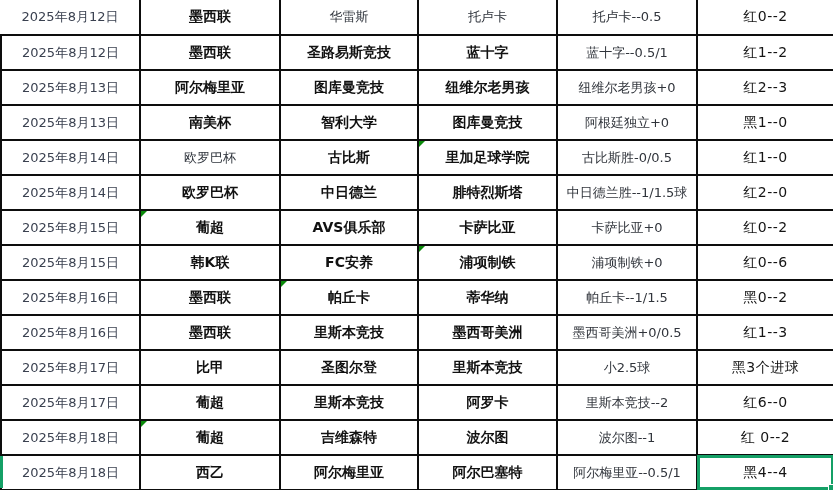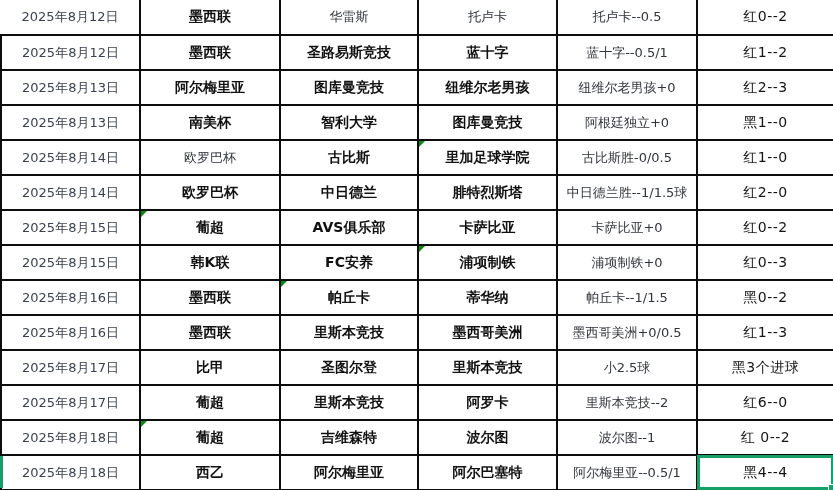--- a/index.html
+++ b/index.html
@@ -114,21 +114,21 @@
     <td class="c-away bold">卡萨比亚</td>
     <td class="c-handicap">卡萨比亚+0</td>
     <td class="c-result">红0--2</td>
   </tr>
       <tr>
     <td class="c-date">2025年8月15日</td>
     <td class="c-league bold">韩K联</td>
     <td class="c-home bold">FC安养</td>
     <td class="c-away bold">浦项制铁<span class="tri"></span></td>
     <td class="c-handicap">浦项制铁+0</td>
-    <td class="c-result">红0--3</td>
+    <td class="c-result">红0--6</td>
   </tr>
       <tr>
     <td class="c-date">2025年8月16日</td>
     <td class="c-league bold">墨西联</td>
     <td class="c-home bold">帕丘卡<span class="tri"></span></td>
     <td class="c-away bold">蒂华纳</td>
     <td class="c-handicap">帕丘卡--1/1.5</td>
     <td class="c-result">黑0--2</td>
   </tr>
       <tr>

